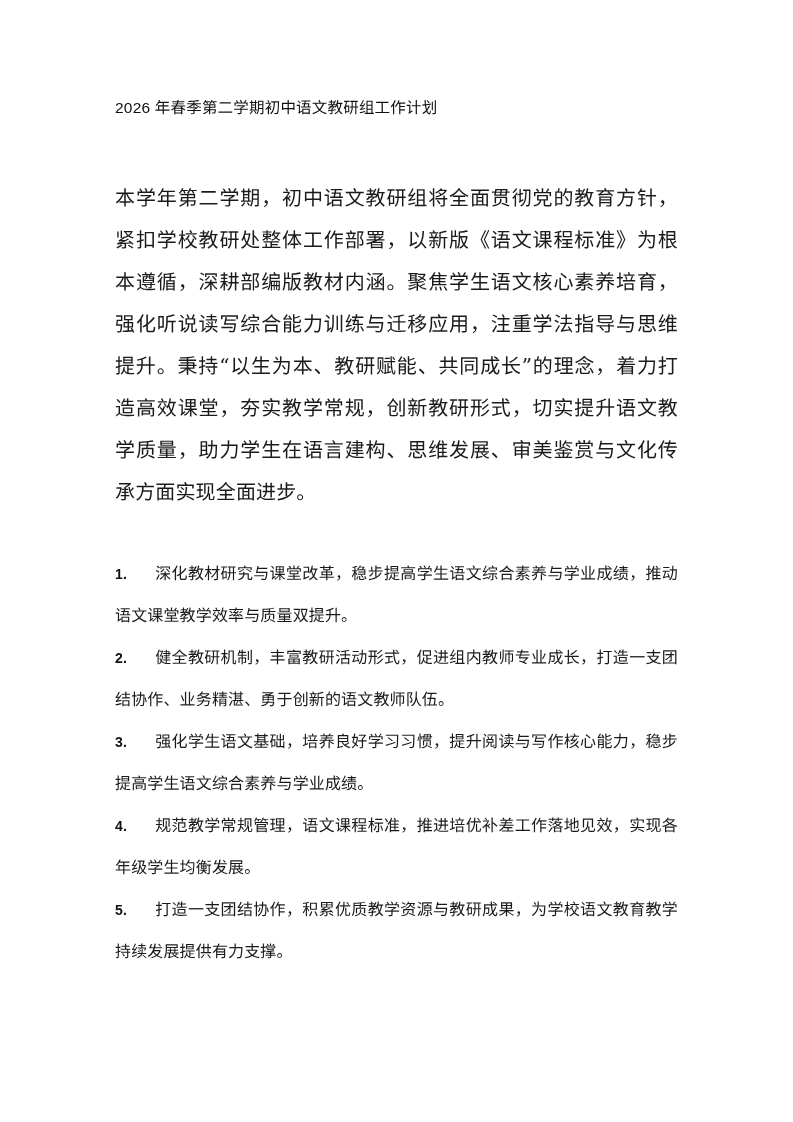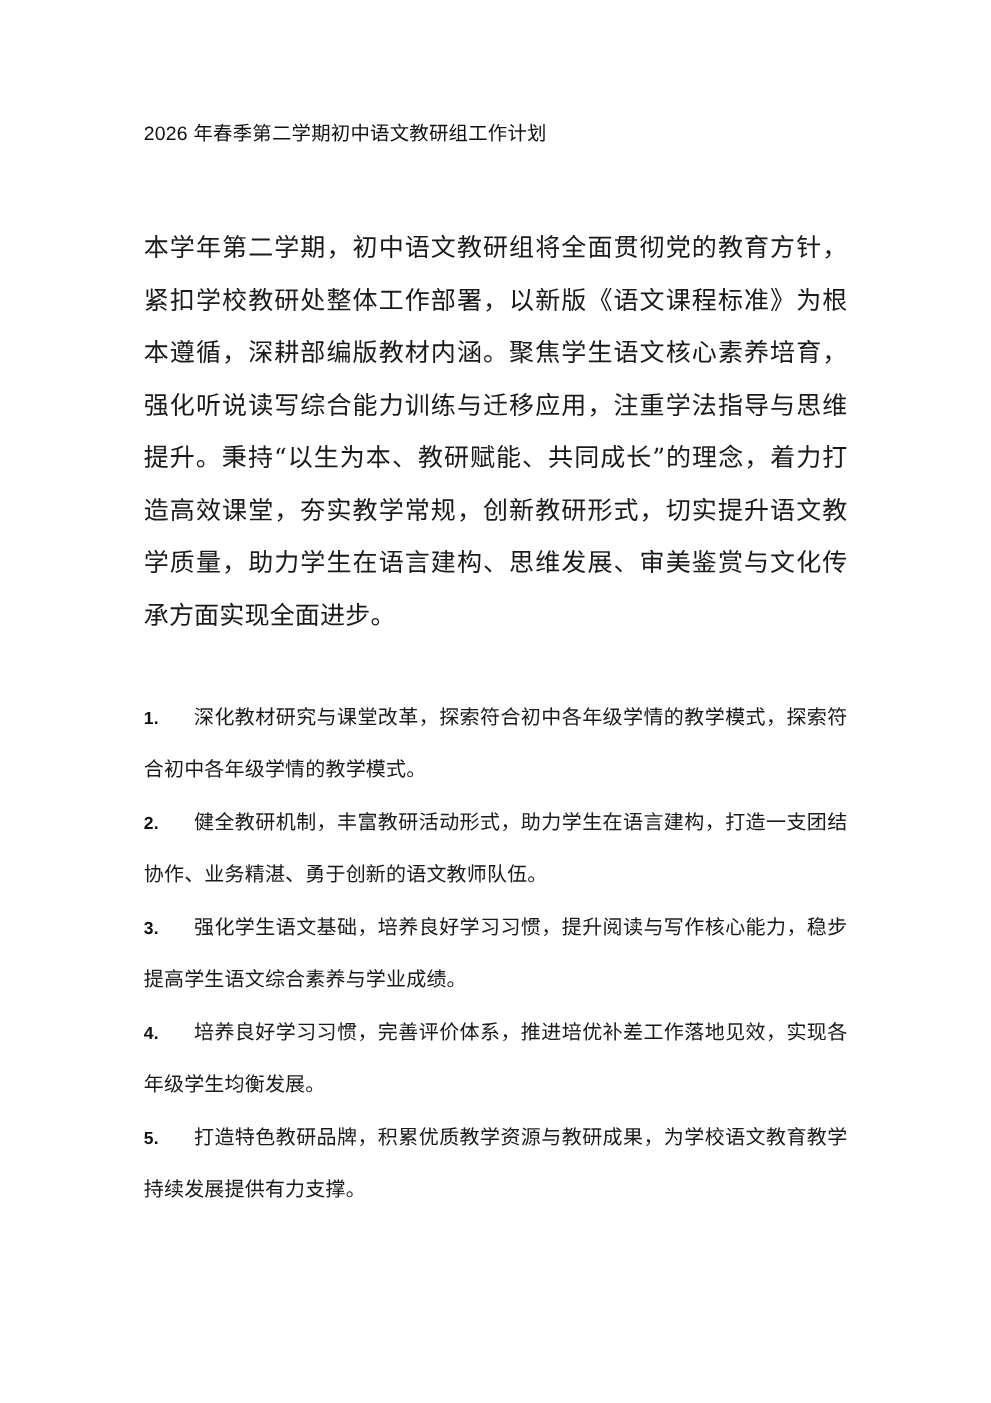--- a/index.html
+++ b/index.html
@@ -113,30 +113,30 @@
     <h1 class="doc-title">2026 年春季第二学期初中语文教研组工作计划</h1>
 
 
     <p class="para">本学年第二学期，初中语文教研组将全面贯彻党的教育方针，紧扣学校教研处整体工作部署，以新版《语文课程标准》为根本遵循，深耕部编版教材内涵。聚焦学生语文核心素养培育，强化听说读写综合能力训练与迁移应用，注重学法指导与思维提升。秉持“以生为本、教研赋能、共同成长”的理念，着力打造高效课堂，夯实教学常规，创新教研形式，切实提升语文教学质量，助力学生在语言建构、思维发展、审美鉴赏与文化传承方面实现全面进步。</p>
 
     <div class="section-gap"></div>
 
 
     <ol class="goal-list">
       <li class="goal-item">
-        <span class="goal-num">1.</span><span class="goal-text">深化教材研究与课堂改革，探索符合初中各年级学情的教学模式，探索符合初中各年级学情的教学模式。</span>
+        <span class="goal-num">1.</span><span class="goal-text">深化教材研究与课堂改革，稳步提高学生语文综合素养与学业成绩，推动语文课堂教学效率与质量双提升。</span>
       </li>
       <li class="goal-item">
-        <span class="goal-num">2.</span><span class="goal-text">健全教研机制，丰富教研活动形式，助力学生在语言建构，打造一支团结协作、业务精湛、勇于创新的语文教师队伍。</span>
+        <span class="goal-num">2.</span><span class="goal-text">健全教研机制，丰富教研活动形式，促进组内教师专业成长，打造一支团结协作、业务精湛、勇于创新的语文教师队伍。</span>
       </li>
       <li class="goal-item">
         <span class="goal-num">3.</span><span class="goal-text">强化学生语文基础，培养良好学习习惯，提升阅读与写作核心能力，稳步提高学生语文综合素养与学业成绩。</span>
       </li>
       <li class="goal-item">
-        <span class="goal-num">4.</span><span class="goal-text">培养良好学习习惯，完善评价体系，推进培优补差工作落地见效，实现各年级学生均衡发展。</span>
+        <span class="goal-num">4.</span><span class="goal-text">规范教学常规管理，语文课程标准，推进培优补差工作落地见效，实现各年级学生均衡发展。</span>
       </li>
       <li class="goal-item">
-        <span class="goal-num">5.</span><span class="goal-text">打造特色教研品牌，积累优质教学资源与教研成果，为学校语文教育教学持续发展提供有力支撑。</span>
+        <span class="goal-num">5.</span><span class="goal-text">打造一支团结协作，积累优质教学资源与教研成果，为学校语文教育教学持续发展提供有力支撑。</span>
       </li>
     </ol>
 
   </div>
 </div>
 
 </body></html>

